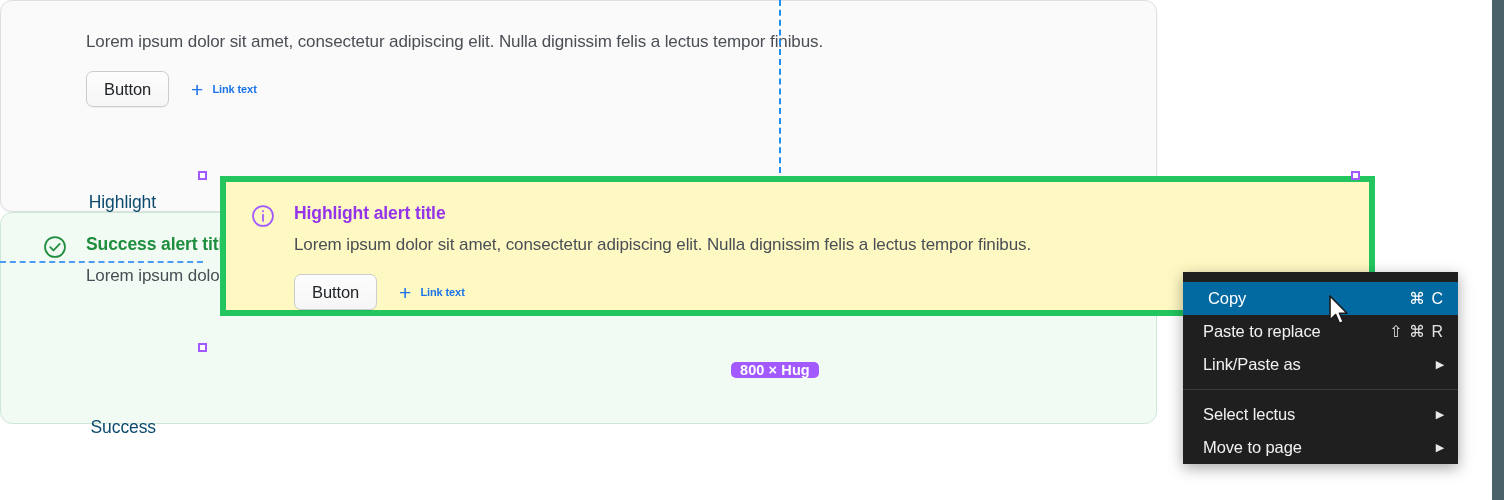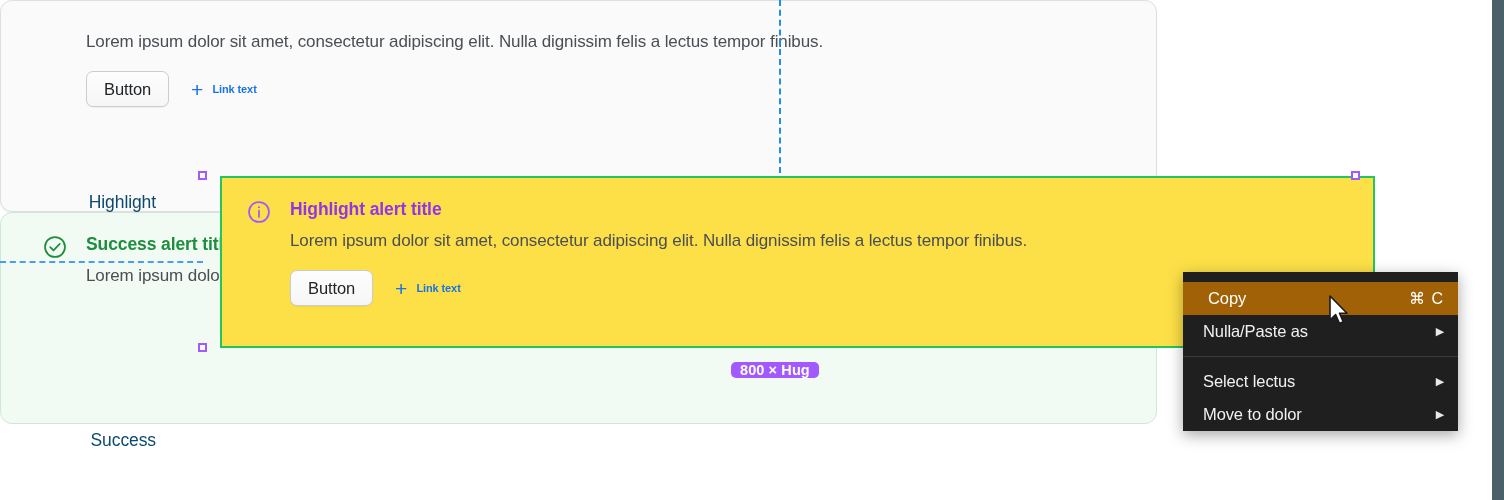--- a/index.html
+++ b/index.html
@@ -114,23 +114,23 @@
     border-radius: 12px;
     box-shadow: 0 1px 2px rgba(0,0,0,.07);
   }
   #alert-neutral .alert { position: static; }
 
   
   #alert-highlight {
     left: 203px;
     top: 176px;
     width: 1155px;
-    height: 172px;
-    background: #fde047;
-    border: 2px solid #22c55e;
+    height: 140px;
+    background: #fef9c3;
+    border: 6px solid #22c55e;
   }
   #alert-highlight .alert-title { color: #9333ea; }
 
   
   .handle {
     position: absolute;
     width: 9px;
     height: 9px;
     background: #ffffff;
     border: 2px solid #a259ff;
@@ -175,21 +175,21 @@
   
   .row-label {
     position: absolute;
     color: #0c4a6e;
     font-size: 17.5px;
     letter-spacing: -0.1px;
     text-align: right;
     width: 150px;
   }
   #label-highlight { left: 6px; top: 192px; }
-  #label-success  { left: 6px; top: 430px; }
+  #label-success  { left: 6px; top: 417px; }
 
   
   #guide-vertical {
     position: absolute;
     left: 779px;
     top: 0;
     width: 0;
     height: 173px;
     border-left: 2px dashed #1f8ef1;
   }
@@ -218,21 +218,21 @@
     display: flex;
     align-items: center;
     height: 33px;
     padding: 0 14px 0 20px;
     color: #f1f1f1;
     font-size: 16.5px;
     letter-spacing: -0.1px;
     white-space: nowrap;
     cursor: default;
   }
-  .menu-item.selected { background: #a16207; color: #ffffff; padding-left: 25px; }
+  .menu-item.selected { background: #0369a1; color: #ffffff; padding-left: 25px; }
   .menu-label { flex: 1 1 auto; }
   .menu-shortcut {
     color: #e2e2e2;
     font-size: 16px;
     letter-spacing: 1px;
     padding-left: 20px;
   }
   .menu-item.selected .menu-shortcut { color: #ffffff; }
   .menu-arrow {
     color: #e9e9e9;
@@ -342,30 +342,34 @@
 
   <div id="guide-vertical"></div>
   <div id="guide-horizontal"></div>
 
   <div id="context-menu">
     <div class="menu-item selected">
       <span class="menu-label">Copy</span>
       <span class="menu-shortcut">⌘ C</span>
     </div>
     <div class="menu-item">
-      <span class="menu-label">Nulla/Paste as</span>
+      <span class="menu-label">Paste to replace</span>
+      <span class="menu-shortcut">⇧ ⌘ R</span>
+    </div>
+    <div class="menu-item">
+      <span class="menu-label">Link/Paste as</span>
       <span class="menu-arrow">▶</span>
     </div>
     <div class="menu-sep"></div>
     <div class="menu-item">
       <span class="menu-label">Select lectus</span>
       <span class="menu-arrow">▶</span>
     </div>
     <div class="menu-item">
-      <span class="menu-label">Move to dolor</span>
+      <span class="menu-label">Move to page</span>
       <span class="menu-arrow">▶</span>
     </div>
   </div>
 
   <div id="cursor">
     <svg width="22" height="32" viewBox="0 0 22 32">
       <path d="M2 1 L2 25 L7.6 19.6 L11.4 28.4 L15.2 26.7 L11.5 18.2 L19 18.2 Z" fill="#ffffff" stroke="#1b1b1b" stroke-width="1.6" stroke-linejoin="round"></path>
     </svg>
   </div>
 

